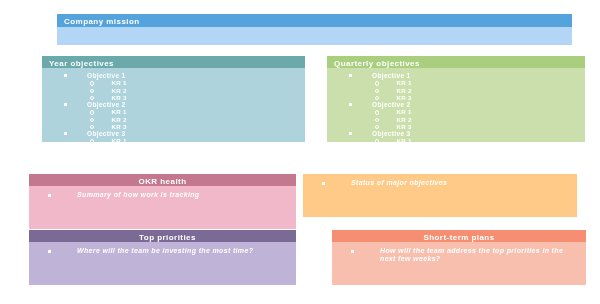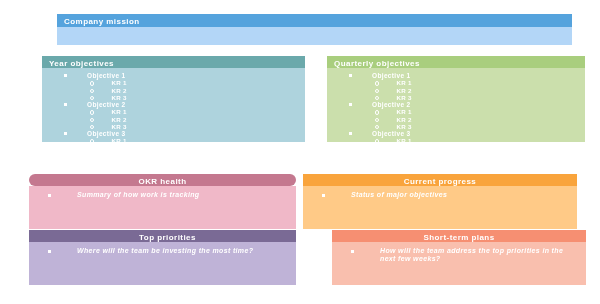--- a/index.html
+++ b/index.html
@@ -113,21 +113,21 @@
   
   .qcard { height: 55px; }
   .qcard .panel-head { height: 12px; }
   .qcard .panel-body { height: 43px; }
 
   #okr-health       { left: 29px;  top: 174px; width: 267px; }
   #current-progress { left: 303px; top: 174px; width: 274px; }
   #top-priorities   { left: 29px;  top: 230px; width: 267px; }
   #short-term-plans { left: 312px; top: 230px; width: 274px; padding-left: 20px; }
 
-  #okr-health .panel-head       { background: #c4788f; border-radius: 6px; }
+  #okr-health .panel-head       { background: #c4788f; }
   #okr-health .panel-body       { background: #f0b8c8; }
   #current-progress .panel-head { background: #f9a43c; }
   #current-progress .panel-body { background: #ffca87; }
   #top-priorities .panel-head   { background: #7a6a95; padding-left: 16px; }
   #top-priorities .panel-body   { background: #bfb3d7; }
   #short-term-plans .panel-head { background: #f68f72; }
   #short-term-plans .panel-body { background: #f9bfae; }
 
   .q-list { margin: 0; padding: 5px 0 0 0; list-style: none; }
   .q-line {
@@ -308,23 +308,20 @@
       <ul class="q-list">
         <li class="q-line">
           <span class="bullet"></span>
           <span class="txt">Summary of how work is tracking</span>
         </li>
       </ul>
     </div>
   </div>
 
   <div class="panel qcard" id="current-progress">
-    <div class="panel-head center">
-      <span>Current progress</span>
-    </div>
     <div class="panel-body">
       <ul class="q-list">
         <li class="q-line">
           <span class="bullet"></span>
           <span class="txt">Status of major objectives</span>
         </li>
       </ul>
     </div>
   </div>
 

